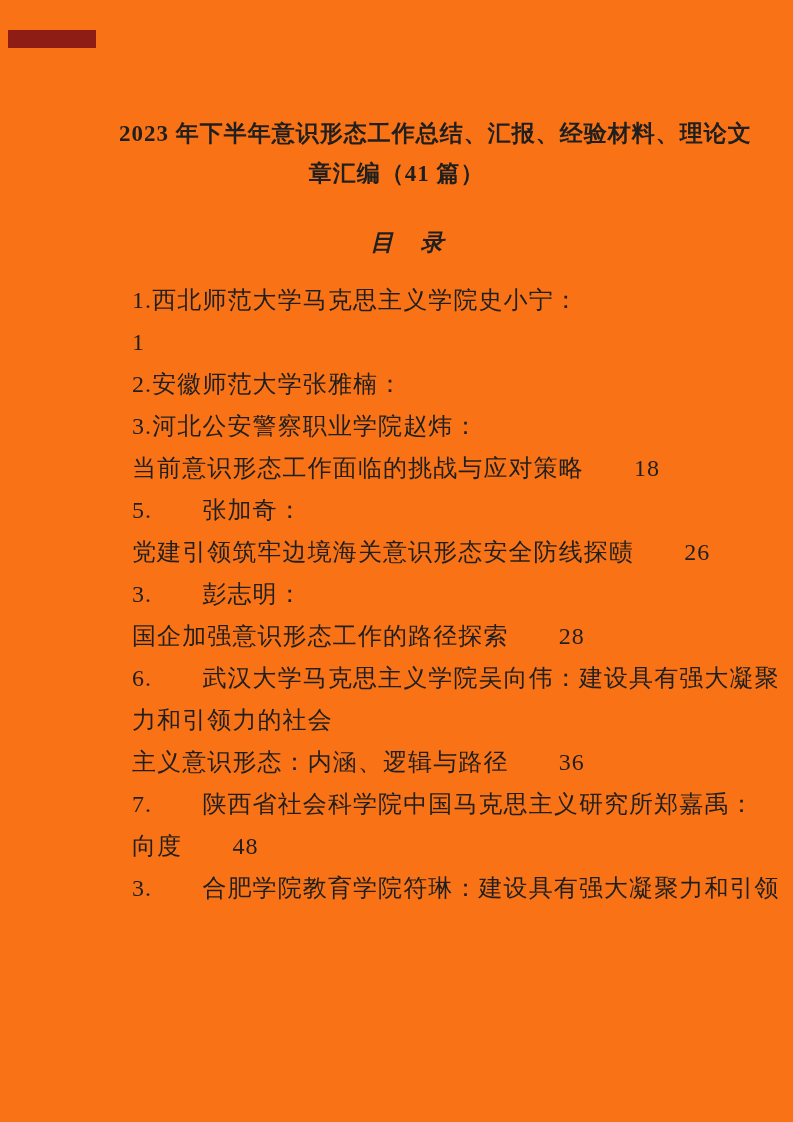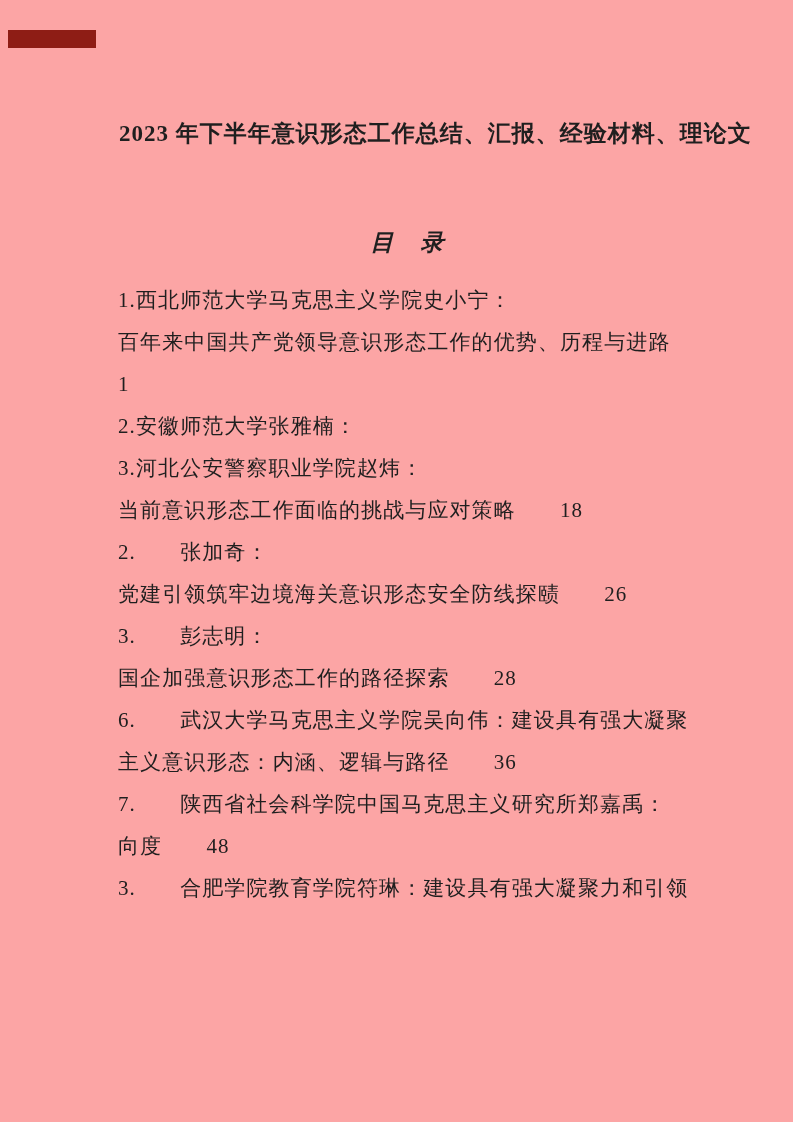--- a/index.html
+++ b/index.html
@@ -1,19 +1,19 @@
 <!DOCTYPE html>
 <html><head>
 <meta charset="utf-8">
 <style>
   html,body{margin:0;padding:0;background:#ffffff;}
   .page{
     position:relative;
     width:793px;height:1122px;
-    background:#fca5a5;
+    background:#f97316;
     overflow:hidden;
     font-family:"Liberation Serif","DejaVu Serif",serif;
     color:#1f1f1f;
   }
   .red-banner{
     position:absolute;
     left:8px;top:30px;width:88px;height:18px;
     background:#8e1d15;
   }
   .title{
@@ -32,54 +32,55 @@
     text-align:center;
     font-weight:bold;
     font-size:23px;
     line-height:38px;
     letter-spacing:2px;
     white-space:pre;
     font-style:italic;
   }
   .toc{
     position:absolute;
-    left:118px;top:279px;width:560px;
-    font-size:21px;
+    left:132px;top:279px;width:560px;
+    font-size:24px;
     line-height:42px;
     letter-spacing:1.1px;
   }
   .toc-line{
     height:42px;
     white-space:pre;
   }
 </style>
 </head>
 <body>
 
 <div class="page">
 
   <div class="red-banner" style="background: rgb(142, 29, 21);"></div>
 
   <div class="title">
     <div>2023 年下半年意识形态工作总结、汇报、经验材料、理论文</div>
+    <div>章汇编（41 篇）</div>
   </div>
 
   <div class="toc-heading">目　录</div>
 
   <div class="toc">
     <div class="toc-line">1.西北师范大学马克思主义学院史小宁：</div>
-    <div class="toc-line">百年来中国共产党领导意识形态工作的优势、历程与进路</div>
     <div class="toc-line">1</div>
     <div class="toc-line">2.安徽师范大学张雅楠：</div>
     <div class="toc-line">3.河北公安警察职业学院赵炜：</div>
     <div class="toc-line">当前意识形态工作面临的挑战与应对策略　　18</div>
-    <div class="toc-line">2.　　张加奇：</div>
+    <div class="toc-line">5.　　张加奇：</div>
     <div class="toc-line">党建引领筑牢边境海关意识形态安全防线探赜　　26</div>
     <div class="toc-line">3.　　彭志明：</div>
     <div class="toc-line">国企加强意识形态工作的路径探索　　28</div>
     <div class="toc-line">6.　　武汉大学马克思主义学院吴向伟：建设具有强大凝聚</div>
+    <div class="toc-line">力和引领力的社会</div>
     <div class="toc-line">主义意识形态：内涵、逻辑与路径　　36</div>
     <div class="toc-line">7.　　陕西省社会科学院中国马克思主义研究所郑嘉禹：</div>
     <div class="toc-line">向度　　48</div>
     <div class="toc-line">3.　　合肥学院教育学院符琳：建设具有强大凝聚力和引领</div>
   </div>
 
 </div>
 
 </body></html>

